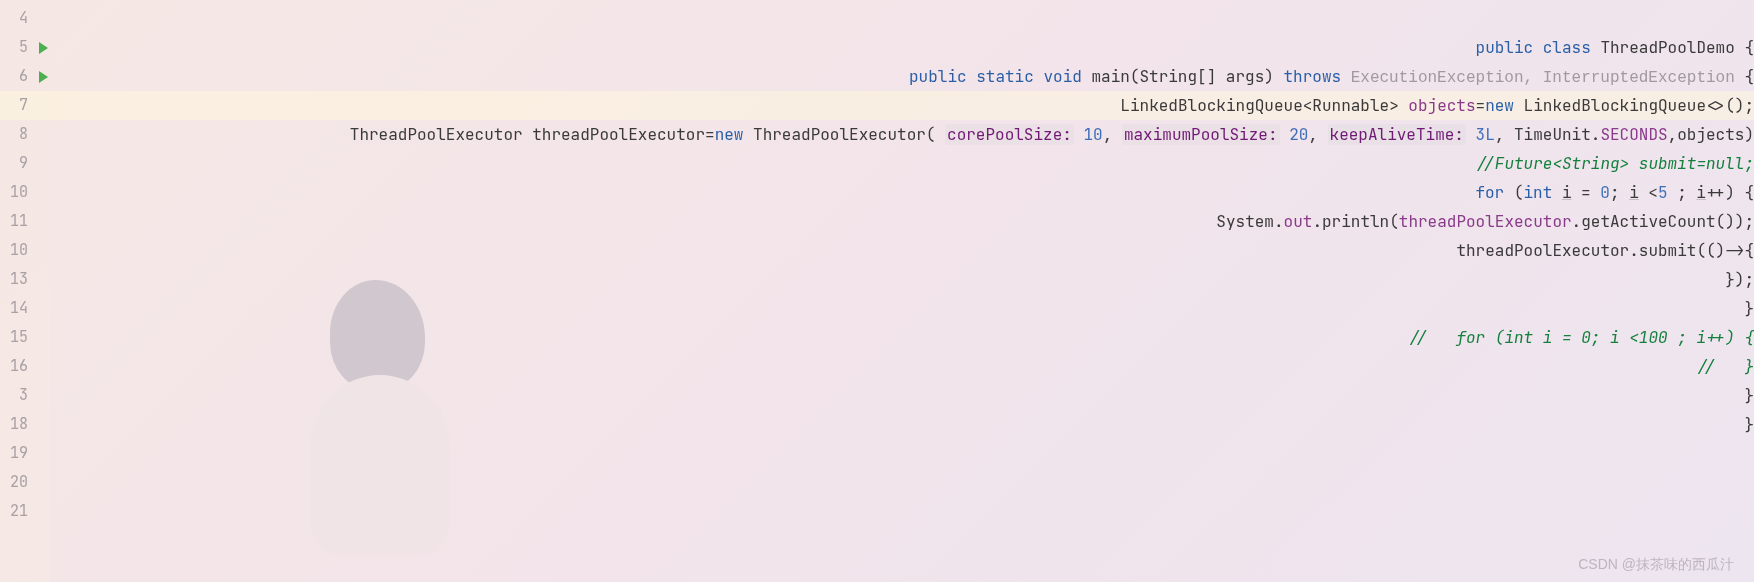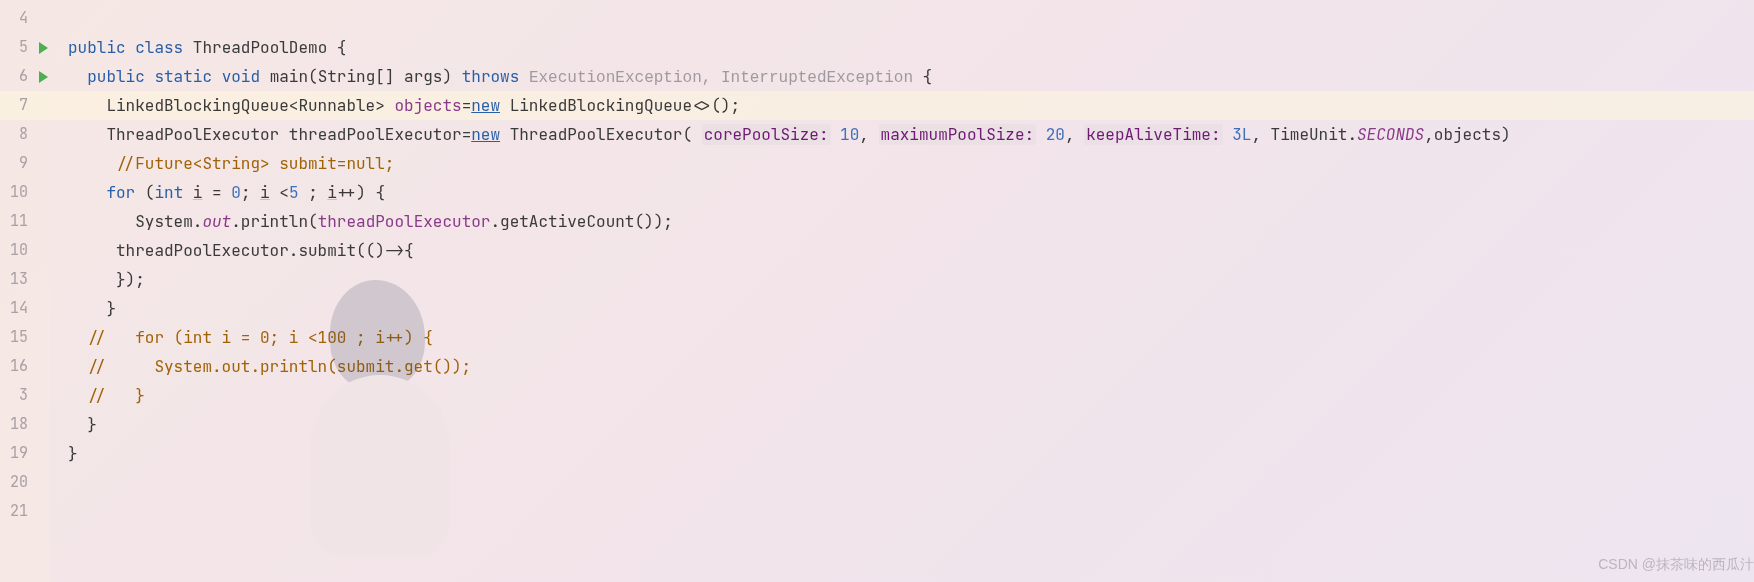--- a/index.html
+++ b/index.html
@@ -45,44 +45,45 @@
     .code-area {
       flex: 1;
       padding-top: 4px;
       padding-left: 18px;
     }
     .code-line {
       height: 29px;
       line-height: 29px;
       white-space: pre;
       color: #3a3a3a;
+      text-align: right;
     }
     .code-line.highlighted {
       background: rgba(255, 248, 220, 0.5);
       margin-left: -18px;
       padding-left: 18px;
     }
     .gutter .line-number.highlighted {
       background: rgba(255, 248, 220, 0.5);
     }
     .kw { color: #2a5fa8; }
     .throws { color: #2a5fa8; }
     .exception { color: #a09aa0; font-family: Liberation Mono, monospace; }
-    .new { color: #2a5fa8; text-decoration: underline; }
+    .new { color: #2a5fa8; }
     .hint { color: #701a75; background: rgba(220,215,220,0.3); padding: 0 2px; border-radius: 3px; }
     .num { color: #3f6fb8; }
-    .static-field { color: #8a3a8a; font-style: italic; }
+    .static-field { color: #8a3a8a; }
     .field-ref { color: #8a3a8a; }
-    .comment { color: #a16207; }
+    .comment { color: #15803d; font-style: italic; }
     .punct { color: #3a3a3a; }
     .underline { text-decoration: underline; text-decoration-color: rgba(100,100,100,0.3); }
     .watermark {
       position: absolute;
       bottom: 8px;
-      right: 0;
+      right: 20px;
       color: rgba(130,120,130,0.45);
       font-size: 14px;
       font-family: sans-serif;
     }
     
     .bg-char {
       position: absolute;
       left: 290px;
       top: 280px;
       width: 170px;
@@ -141,21 +142,20 @@
     <div class="code-line">  <span class="kw">public</span> <span class="kw">static</span> <span class="kw">void</span> <span>main</span><span>(String[] args)</span> <span class="throws">throws</span> <span class="exception">ExecutionException</span><span class="exception">,</span> <span class="exception">InterruptedException</span> <span class="punct">{</span></div>
     <div class="code-line highlighted">    <span>LinkedBlockingQueue&lt;Runnable&gt;</span> <span class="field-ref">objects</span><span>=</span><span class="new">new</span> <span>LinkedBlockingQueue&lt;&gt;();</span></div>
     <div class="code-line">    <span>ThreadPoolExecutor</span> <span>threadPoolExecutor</span><span>=</span><span class="new">new</span> <span>ThreadPoolExecutor(</span> <span class="hint">corePoolSize:</span> <span class="num">10</span><span>,</span> <span class="hint">maximumPoolSize:</span> <span class="num">20</span><span>,</span> <span class="hint">keepAliveTime:</span> <span class="num">3L</span><span>,</span> <span>TimeUnit.</span><span class="static-field">SECONDS</span><span>,objects)</span></div>
     <div class="code-line">     <span class="comment">//Future&lt;String&gt; submit=null;</span></div>
     <div class="code-line">    <span class="kw">for</span> <span>(</span><span class="kw">int</span> <span class="underline">i</span><span> = </span><span class="num">0</span><span>;</span> <span class="underline">i</span><span> &lt;</span><span class="num">5</span><span> ;</span> <span class="underline">i</span><span>++)</span> <span class="punct">{</span></div>
     <div class="code-line">       <span>System.</span><span class="static-field">out</span><span>.println(</span><span class="field-ref">threadPoolExecutor</span><span>.getActiveCount());</span></div>
     <div class="code-line">     <span>threadPoolExecutor.submit(()-&gt;{</span></div>
     <div class="code-line">     <span>});</span></div>
     <div class="code-line">    <span>}</span></div>
     <div class="code-line">  <span class="comment"><span>//</span><span>   for (int i = 0; i &lt;100 ; i++) {</span></span></div>
-    <div class="code-line">  <span class="comment"><span>//</span><span>     System.out.println(submit.get());</span></span></div>
     <div class="code-line">  <span class="comment"><span>//</span><span>   }</span></span></div>
     <div class="code-line">  <span>}</span></div>
     <div class="code-line"><span>}</span></div>
     <div class="code-line"></div>
   </div>
 </div>
 
 <div class="watermark">CSDN @抹茶味的西瓜汁</div>
 
 </body></html>

